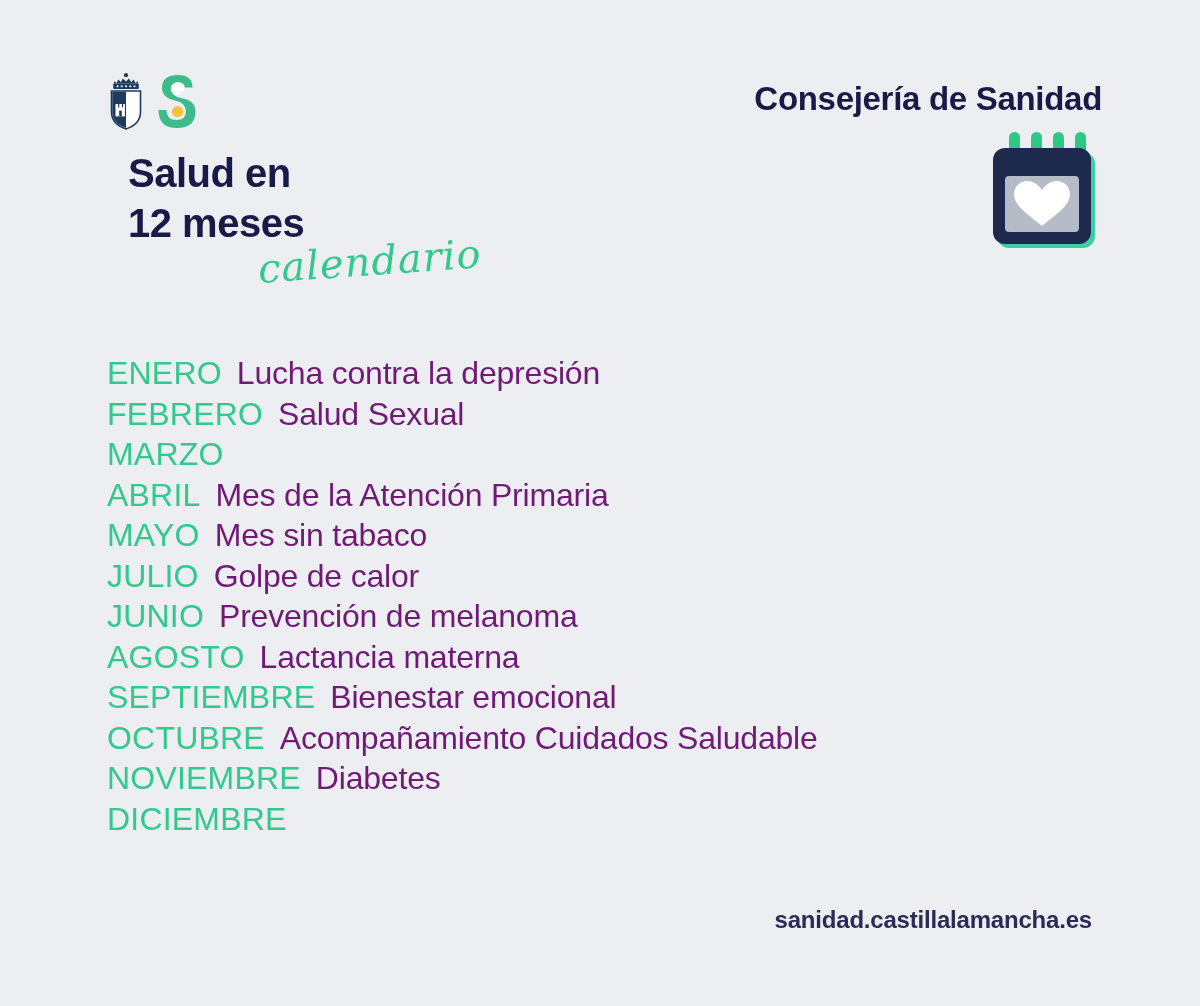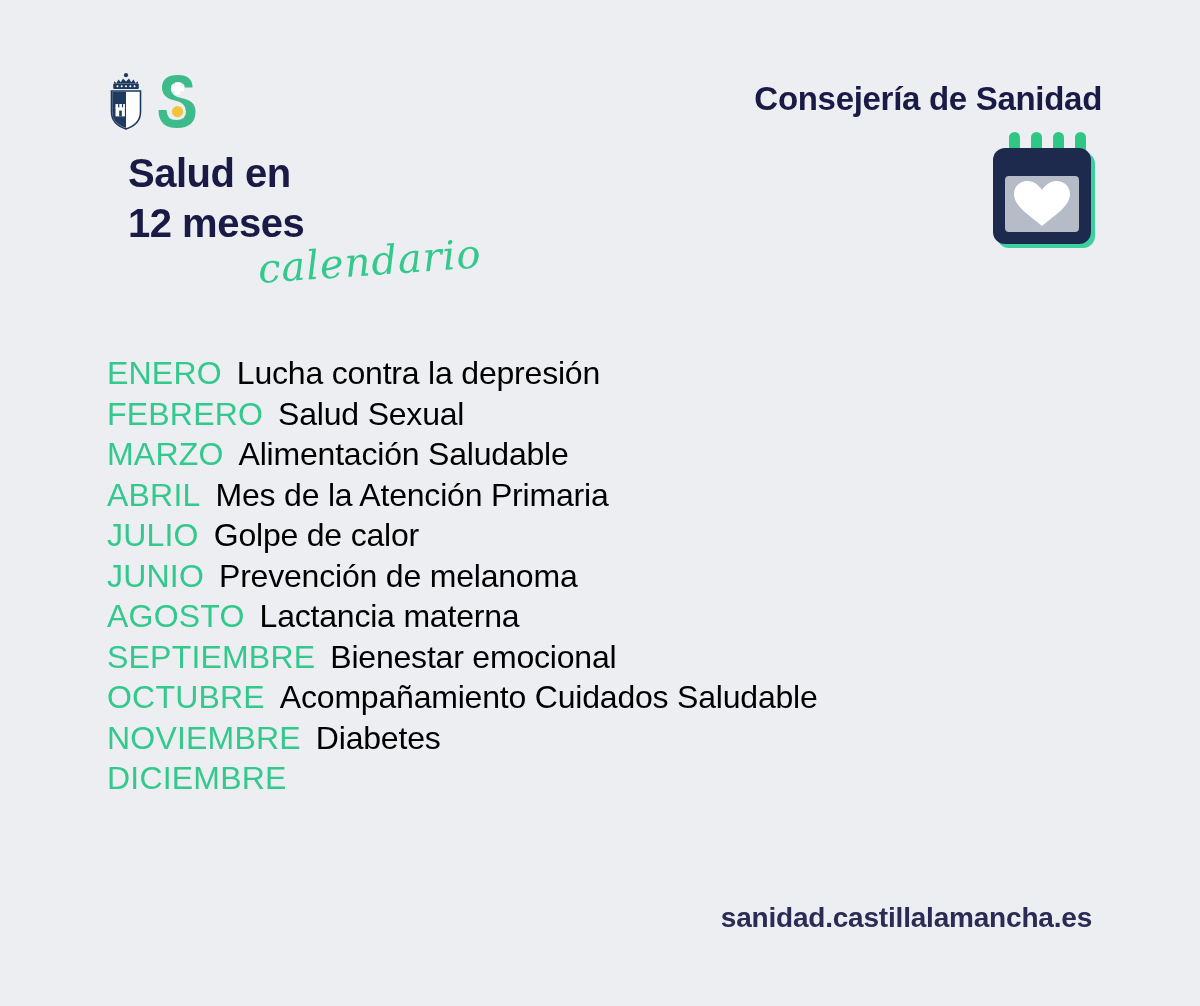--- a/index.html
+++ b/index.html
@@ -106,32 +106,32 @@
   .month-name {
     font-size: 32px;
     font-weight: 400;
     color: #33c98d;
     letter-spacing: 0.2px;
     line-height: 40.5px;
   }
   .month-topic {
     font-size: 32px;
     font-weight: 400;
-    color: #000000;
+    color: #701a75;
     letter-spacing: -0.2px;
     line-height: 40.5px;
     margin-left: 15px;
   }
 
   
   .footer-url {
     position: absolute;
     right: 108px;
     bottom: 72px;
-    font-size: 28px;
+    font-size: 24px;
     font-weight: 700;
     color: #2b2b55;
     letter-spacing: -0.2px;
     white-space: nowrap;
   }
 </style>
 </head>
 <body>
 
 <div class="poster">
@@ -213,27 +213,30 @@
     <div class="month-row">
       <span class="month-name">ENERO</span>
       <span class="month-topic">Lucha contra la depresión</span>
     </div>
     <div class="month-row">
       <span class="month-name">FEBRERO</span>
       <span class="month-topic">Salud Sexual</span>
     </div>
     <div class="month-row">
       <span class="month-name">MARZO</span>
-      <span class="month-topic">Alimentación Saludable</span>
     </div>
     <div class="month-row">
       <span class="month-name">ABRIL</span>
       <span class="month-topic">Mes de la Atención Primaria</span>
     </div>
     <div class="month-row">
+      <span class="month-name">MAYO</span>
+      <span class="month-topic">Mes sin tabaco</span>
+    </div>
+    <div class="month-row">
       <span class="month-name">JULIO</span>
       <span class="month-topic">Golpe de calor</span>
     </div>
     <div class="month-row">
       <span class="month-name">JUNIO</span>
       <span class="month-topic">Prevención de melanoma</span>
     </div>
     <div class="month-row">
       <span class="month-name">AGOSTO</span>
       <span class="month-topic">Lactancia materna</span>

